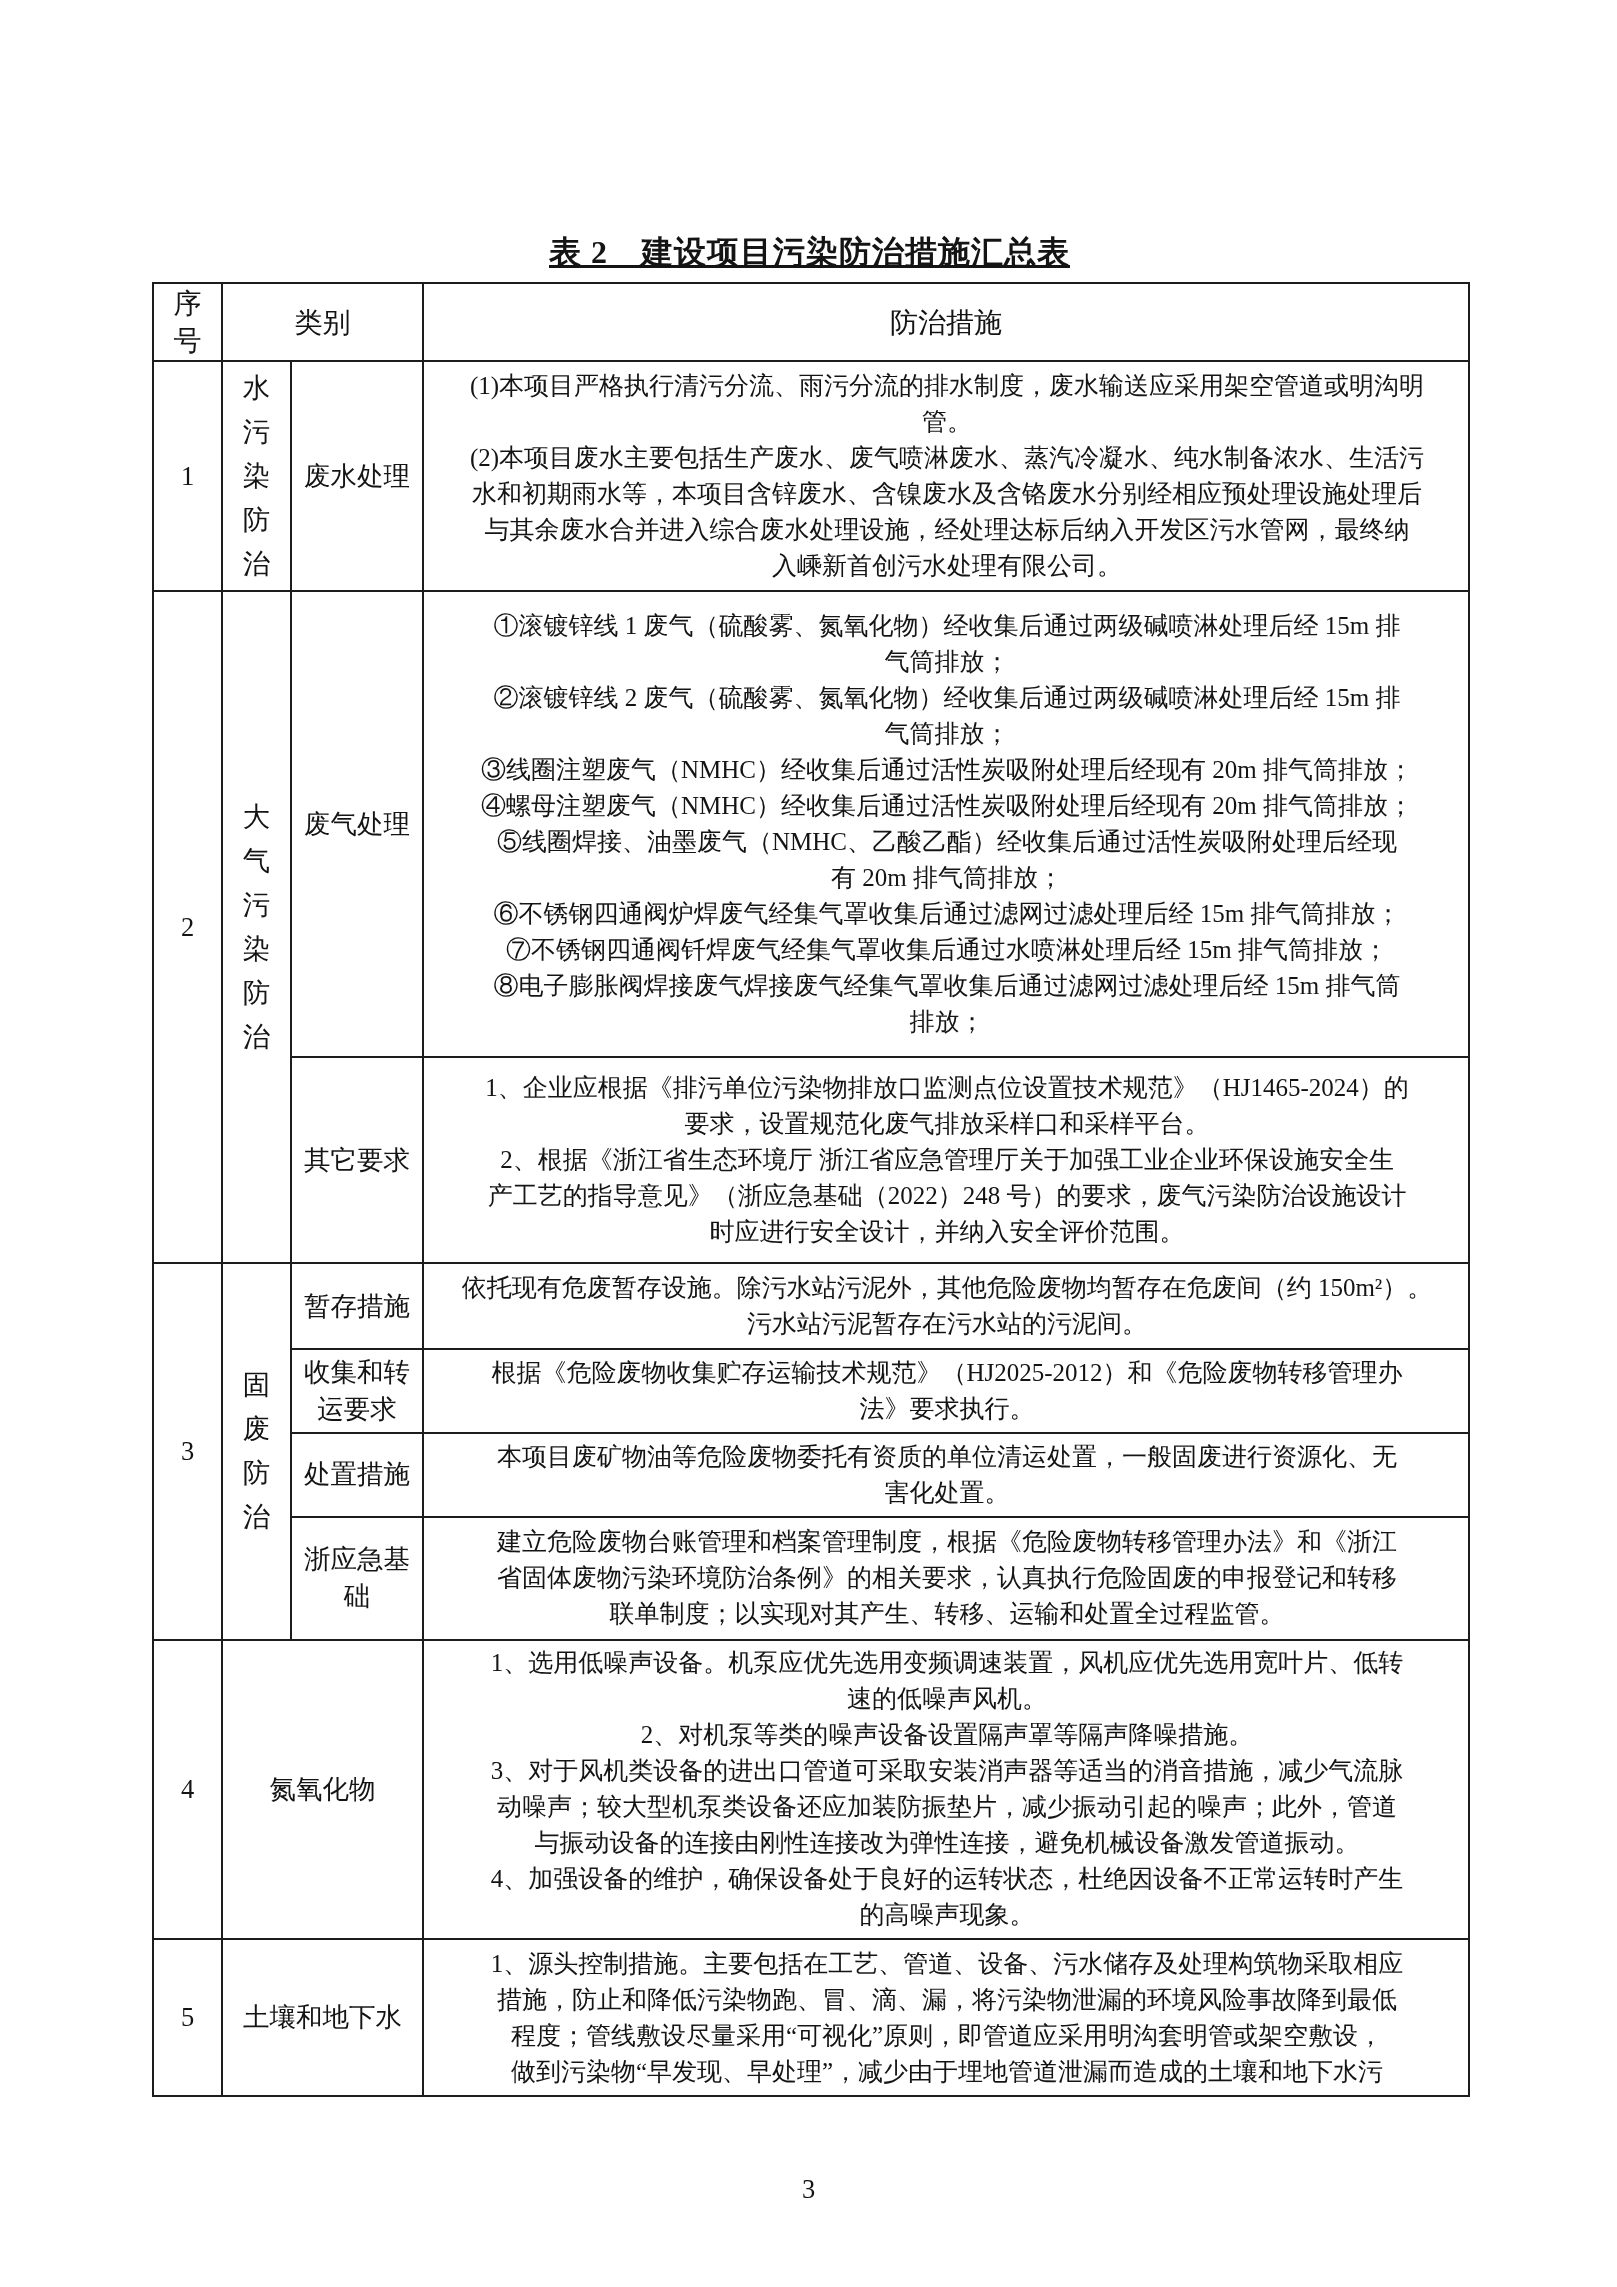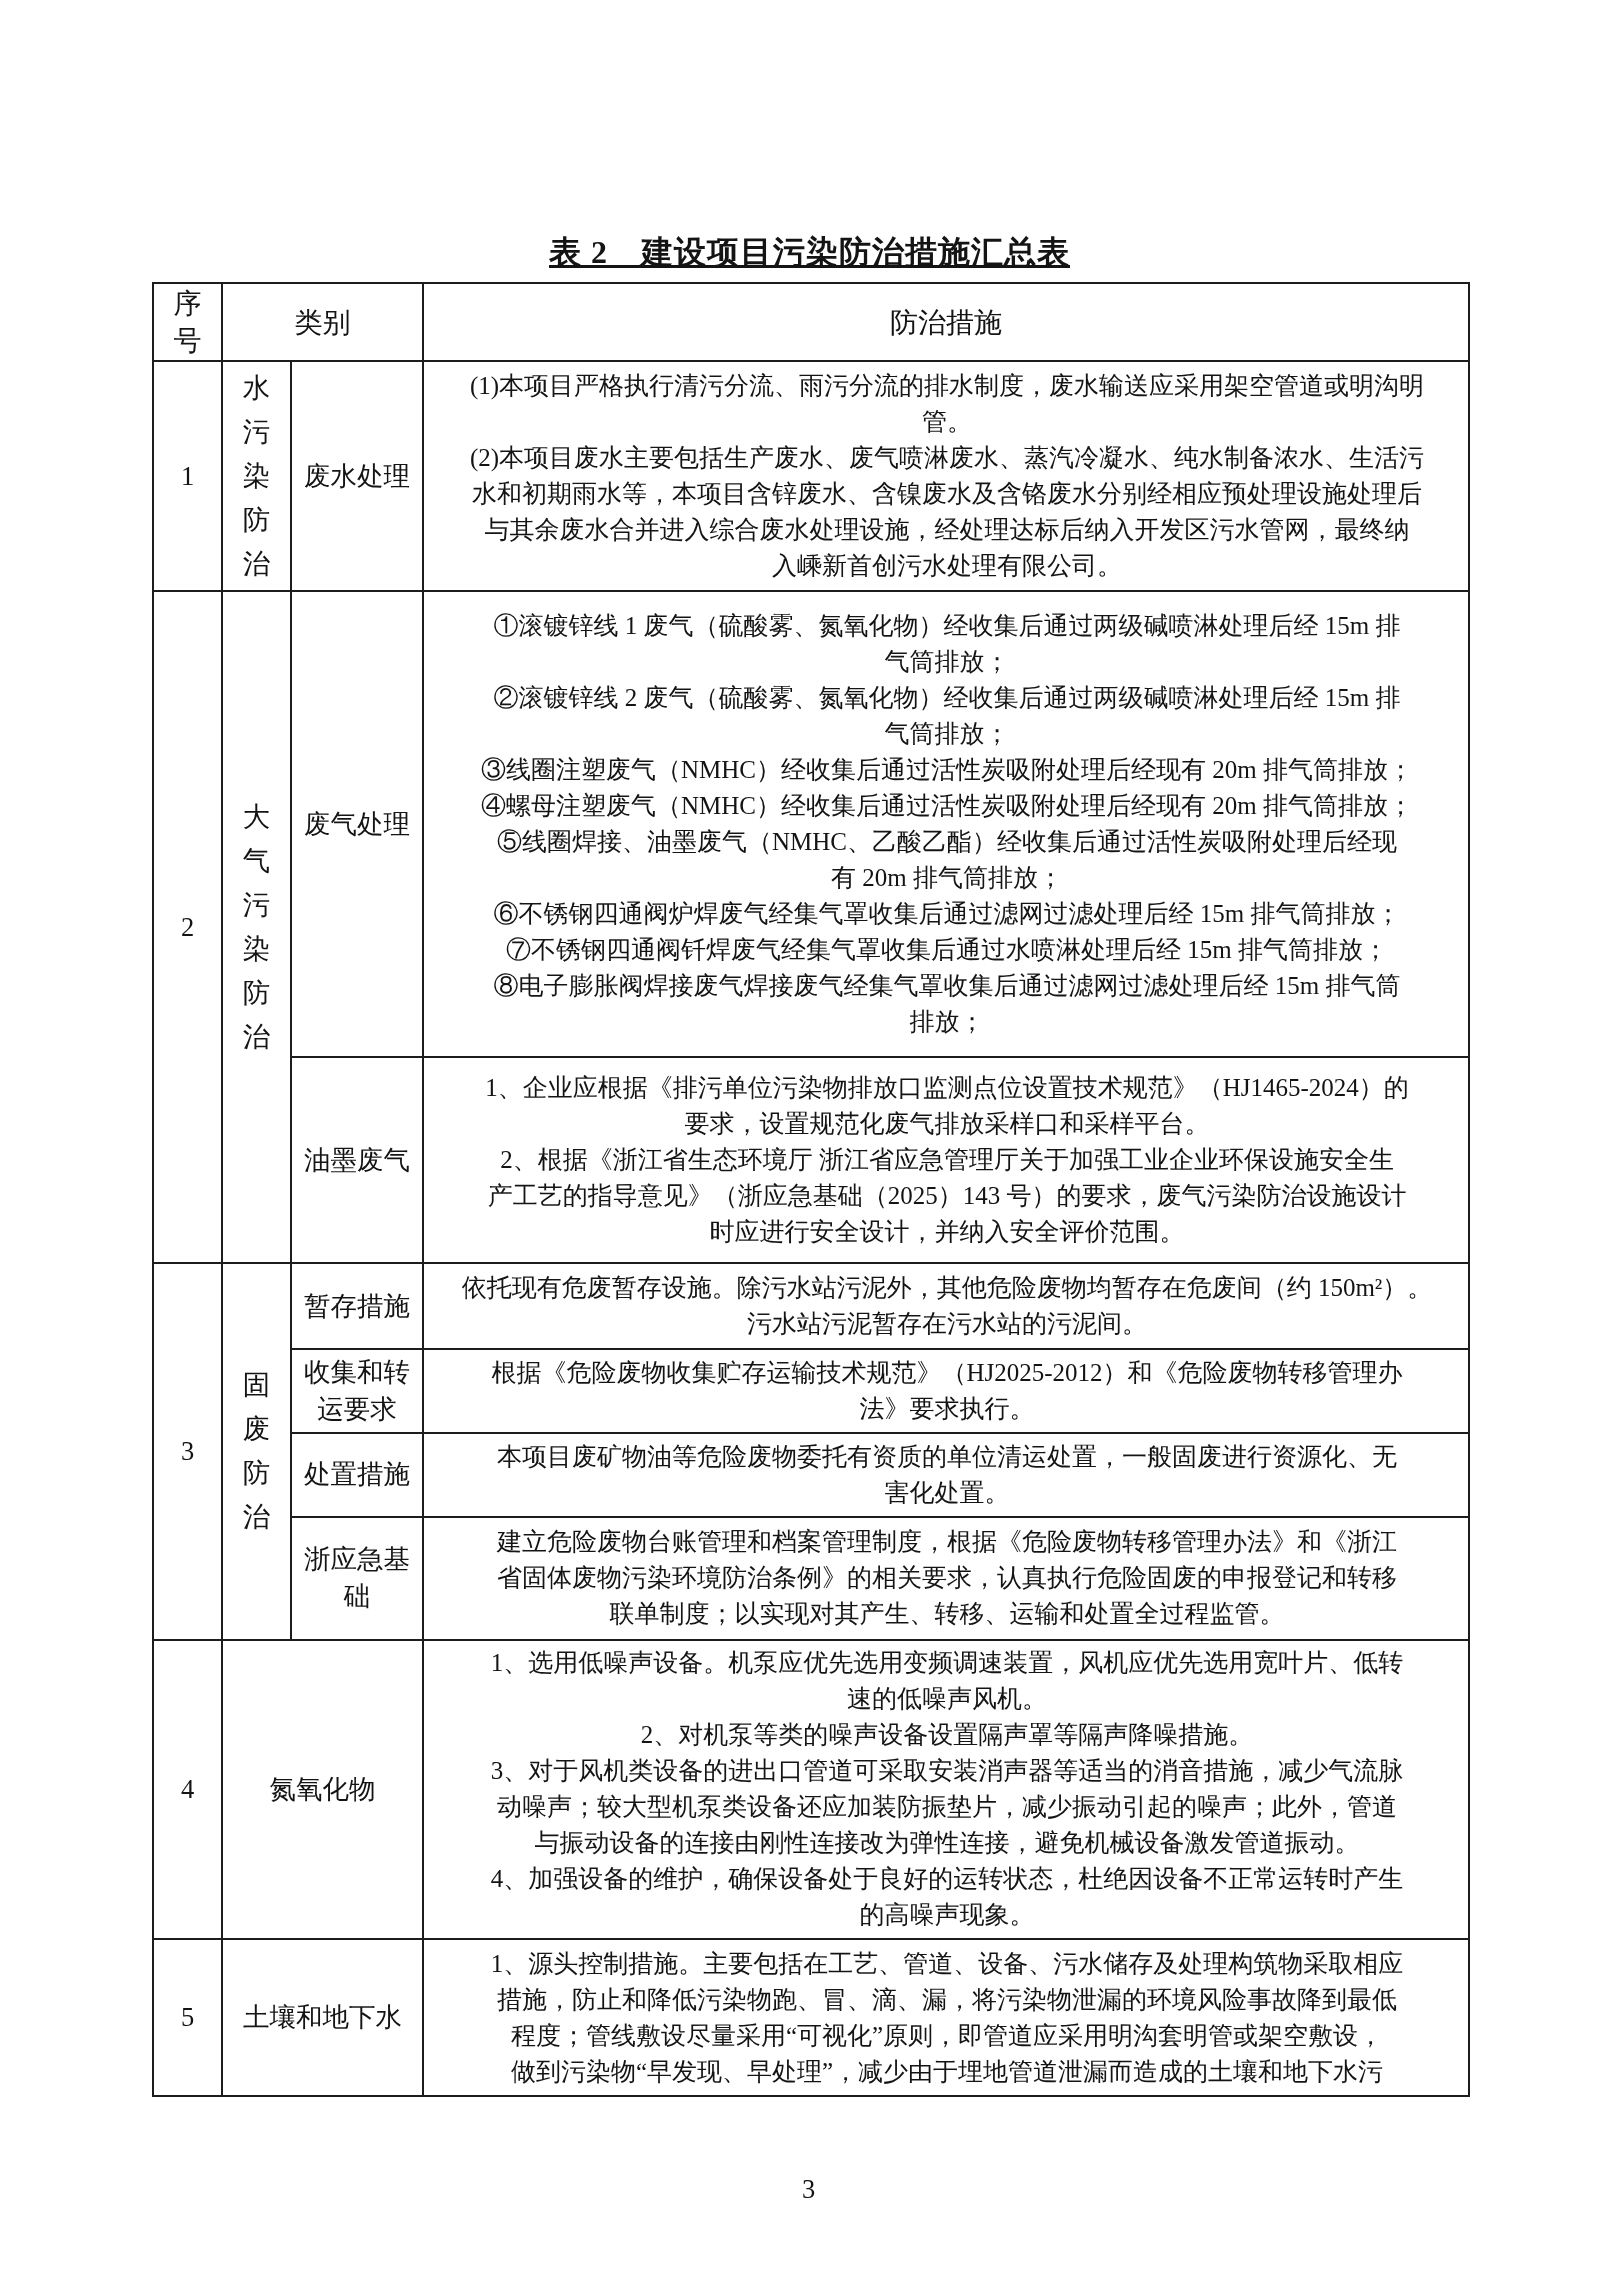--- a/index.html
+++ b/index.html
@@ -109,25 +109,25 @@
 ③线圈注塑废气（NMHC）经收集后通过活性炭吸附处理后经现有 20m 排气筒排放；
 ④螺母注塑废气（NMHC）经收集后通过活性炭吸附处理后经现有 20m 排气筒排放；
 ⑤线圈焊接、油墨废气（NMHC、乙酸乙酯）经收集后通过活性炭吸附处理后经现
 有 20m 排气筒排放；
 ⑥不锈钢四通阀炉焊废气经集气罩收集后通过滤网过滤处理后经 15m 排气筒排放；
 ⑦不锈钢四通阀钎焊废气经集气罩收集后通过水喷淋处理后经 15m 排气筒排放；
 ⑧电子膨胀阀焊接废气焊接废气经集气罩收集后通过滤网过滤处理后经 15m 排气筒
 排放；</td>
     </tr>
     <tr style="height:206px">
-      <td class="sub">油墨废气</td>
+      <td class="sub">其它要求</td>
       <td class="m">1、企业应根据《排污单位污染物排放口监测点位设置技术规范》（HJ1465-2024）的
 要求，设置规范化废气排放采样口和采样平台。
 2、根据《浙江省生态环境厅 浙江省应急管理厅关于加强工业企业环保设施安全生
-产工艺的指导意见》（浙应急基础（2025）143 号）的要求，废气污染防治设施设计
+产工艺的指导意见》（浙应急基础（2022）248 号）的要求，废气污染防治设施设计
 时应进行安全设计，并纳入安全评价范围。</td>
     </tr>
 
     <tr style="height:86px">
       <td class="no" rowspan="4">3</td>
       <td class="vtext" rowspan="4">固
 废
 防
 治</td>
       <td class="sub">暂存措施</td>

